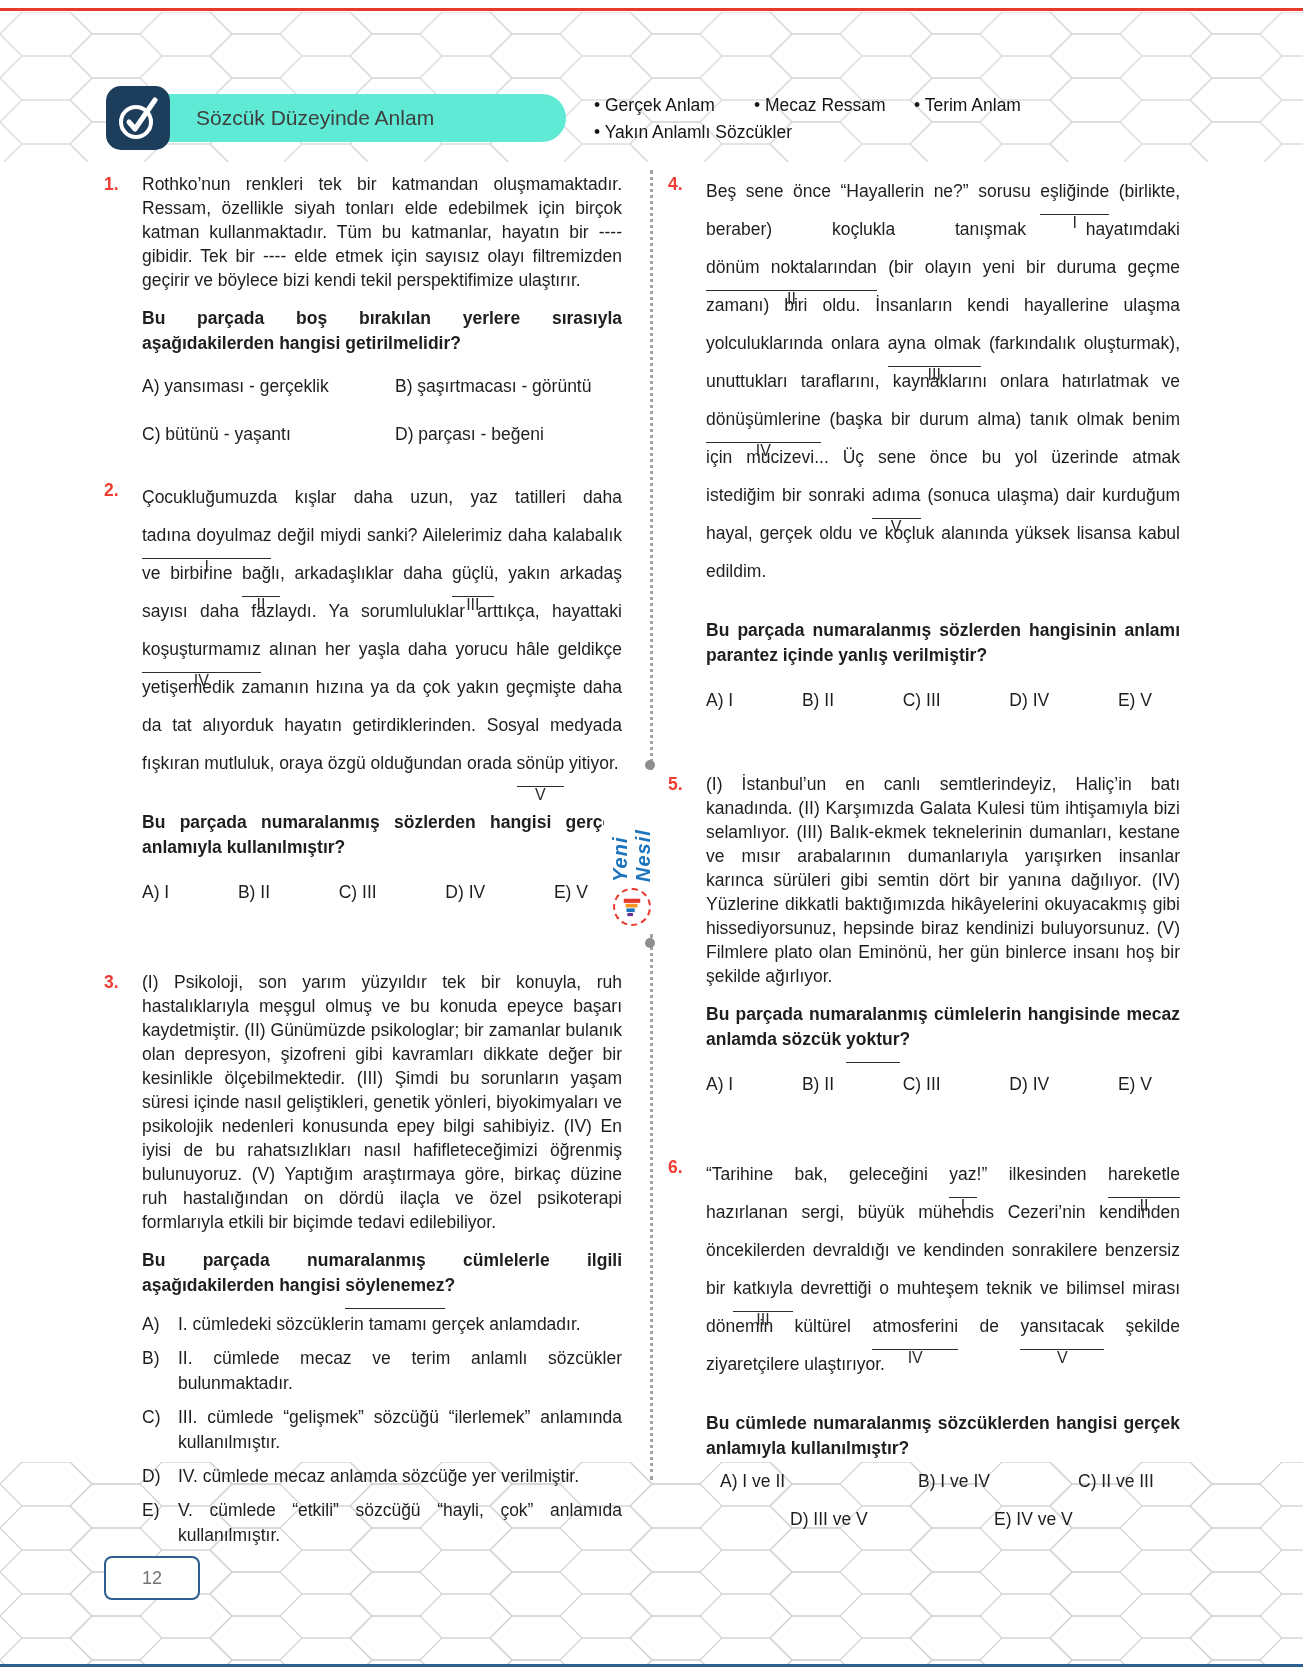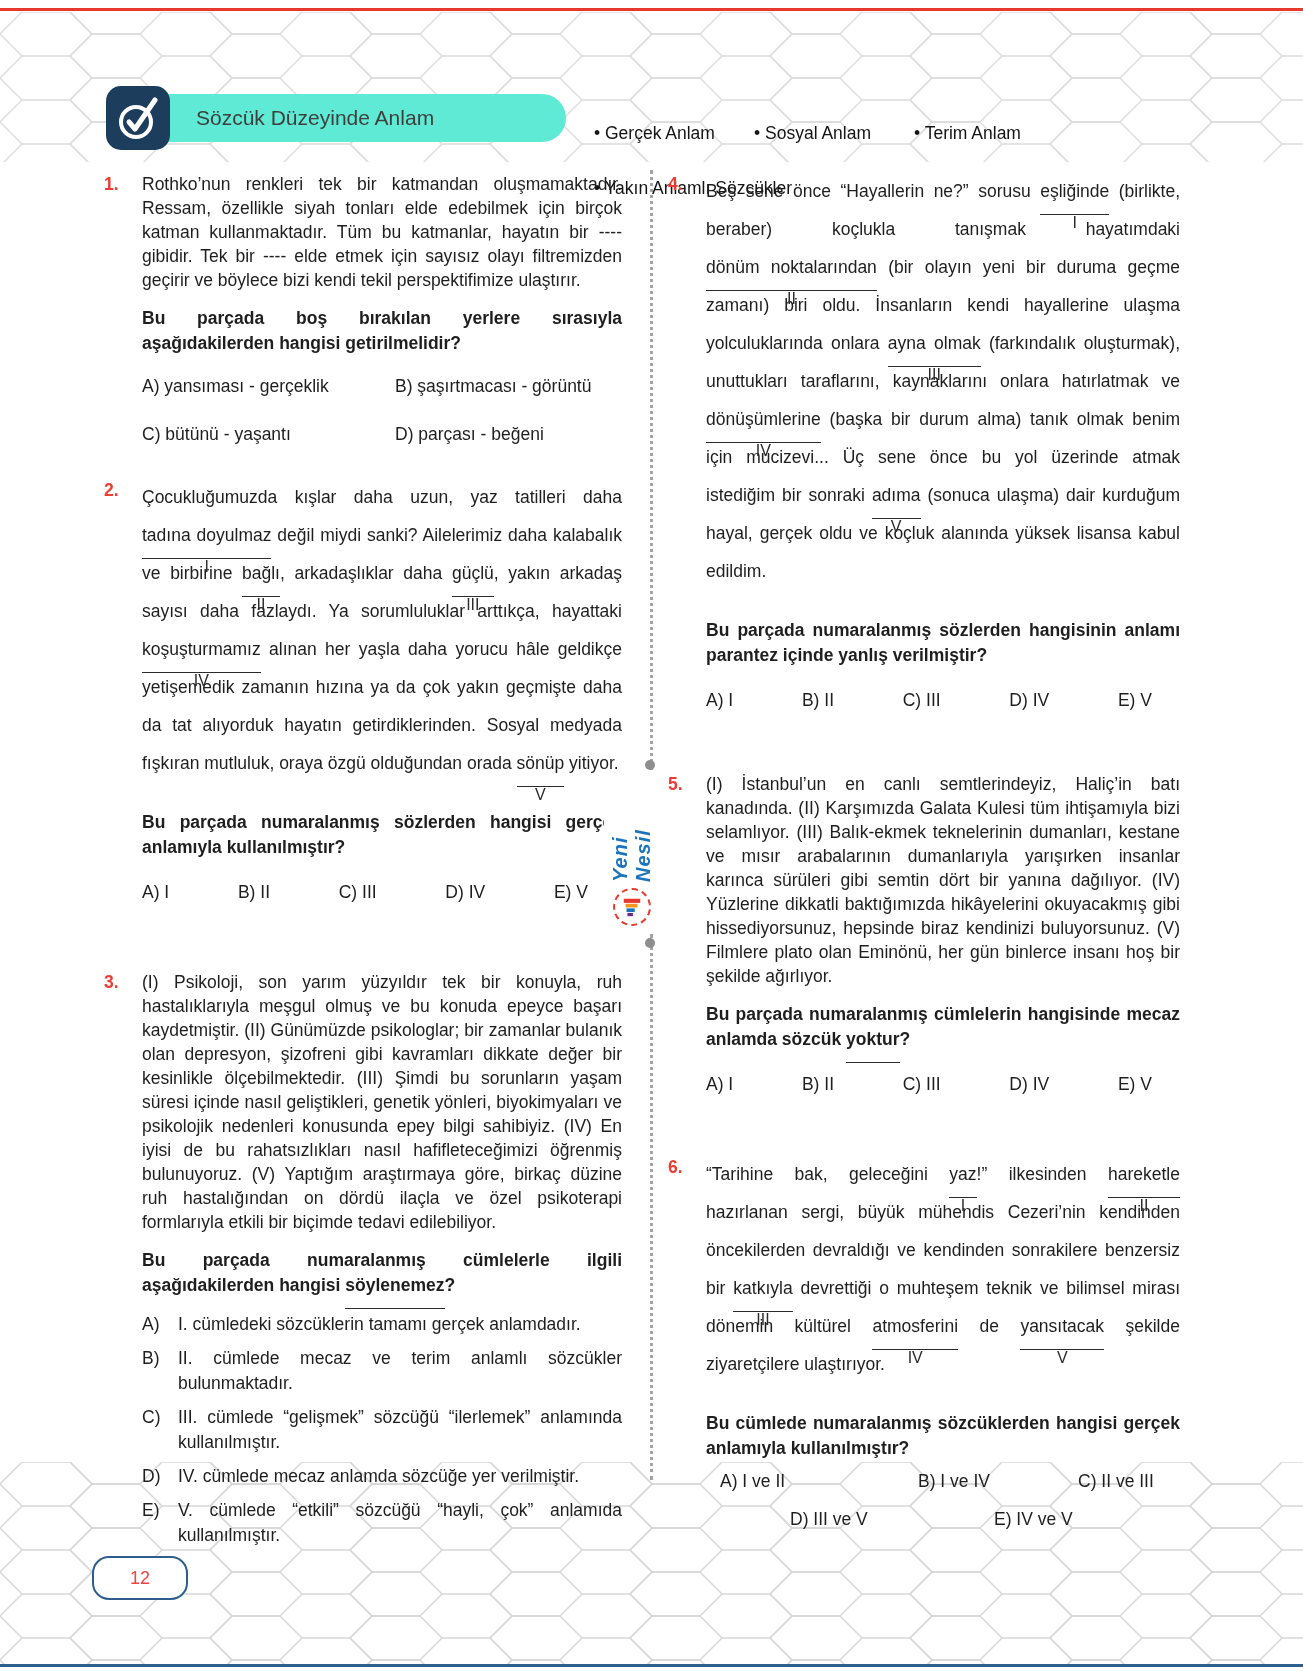--- a/index.html
+++ b/index.html
@@ -16,21 +16,21 @@
   .hexband.bottom{top:1462px;height:202px;}
 
   
   .hbar{position:absolute;left:130px;top:94px;width:436px;height:48px;border-radius:26px;
         background:#5eead4;z-index:2;}
   .hbar span{display:block;padding-left:66px;line-height:48px;font-size:21px;color:#3f3f3f;}
   .hicon{position:absolute;left:106px;top:86px;width:64px;height:64px;border-radius:15px;
          background:#1d3d5c;z-index:3;}
   .topics{position:absolute;left:594px;top:92px;z-index:2;font-size:17.5px;color:#141414;}
   .trow{display:flex;line-height:27px;}
-  .trow .t{width:160px;margin-top:28px;}
+  .trow .t{width:160px;}
   .trow .t:last-child{width:auto;}
 
   
   .divseg{position:absolute;left:650px;width:0;border-left:3px dotted #a3a3a3;z-index:1;}
   .divseg.a{top:170px;height:600px;}
   .divseg.b{top:934px;height:546px;}
   .bigdot{position:absolute;left:645px;width:10px;height:10px;border-radius:50%;background:#8e8e8e;z-index:2;}
   .brand{position:absolute;left:604px;top:778px;width:56px;height:150px;background:#fff;z-index:3;
          display:flex;flex-direction:column;align-items:center;}
   .brand-text{writing-mode:vertical-rl;transform:rotate(180deg);font-size:20px;font-weight:bold;
@@ -58,23 +58,23 @@
   .opts-grid{display:grid;grid-template-columns:253px 1fr;row-gap:24px;margin-top:18px;line-height:24px;}
   .opt-center{margin-top:12px;text-align:center;line-height:24px;}
   .opts-row{display:flex;justify-content:space-between;width:446px;margin-top:20px;line-height:24px;gap:8px;}
   .opts-list{margin-top:14px;}
   .opt-item{display:flex;margin-bottom:9px;line-height:25px;}
   .opt-letter{width:36px;flex-shrink:0;}
   .opt-text{flex:1;text-align:justify;}
   .opts-free{position:relative;height:66px;margin-top:8px;line-height:24px;}
   .opts-free span{position:absolute;white-space:nowrap;}
 
-  .pagenum{position:absolute;left:92px;top:1556px;width:92px;height:40px;border:2px solid #2d5e8d;
-           border-radius:17px;background:#fff;z-index:2;text-align:center;line-height:40px;
-           font-size:18px;color:#ef4444;}
+  .pagenum{position:absolute;left:104px;top:1556px;width:92px;height:40px;border:2px solid #2d5e8d;
+           border-radius:8px;background:#fff;z-index:2;text-align:center;line-height:40px;
+           font-size:18px;color:#737373;}
 </style>
 </head>
 <body>
 
 <div class="page">
 
   <div class="topline"></div>
   <div class="bottomline"></div>
 
   <svg class="hexband top" xmlns="http://www.w3.org/2000/svg">
@@ -107,21 +107,21 @@
   </div>
   <div class="hicon">
     <svg viewBox="0 0 64 64" width="64" height="64">
       <circle cx="30" cy="36" r="15" fill="none" stroke="#ffffff" stroke-width="4"></circle>
       <path d="M23 36 L29 43 L49 14" fill="none" stroke="#ffffff" stroke-width="5" stroke-linecap="round" stroke-linejoin="round"></path>
     </svg>
   </div>
   <div class="topics">
     <div class="trow">
       <span class="t">• Gerçek Anlam</span>
-      <span class="t">• Sosyal Anlam</span>
+      <span class="t">• Mecaz Ressam</span>
       <span class="t">• Terim Anlam</span>
     </div>
     <div class="trow">
       <span class="t">• Yakın Anlamlı Sözcükler</span>
     </div>
   </div>
 
   <div class="divseg a"></div>
   <div class="divseg b"></div>
   <div class="bigdot" style="top:760px;"></div>

